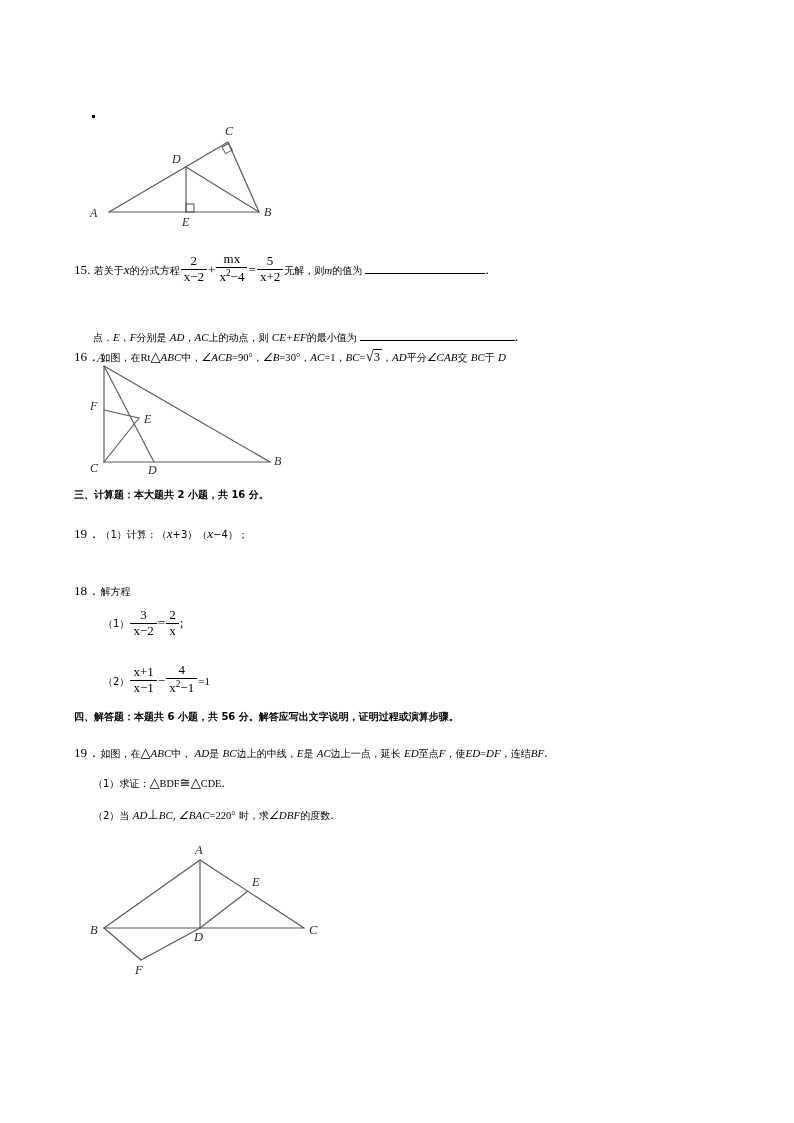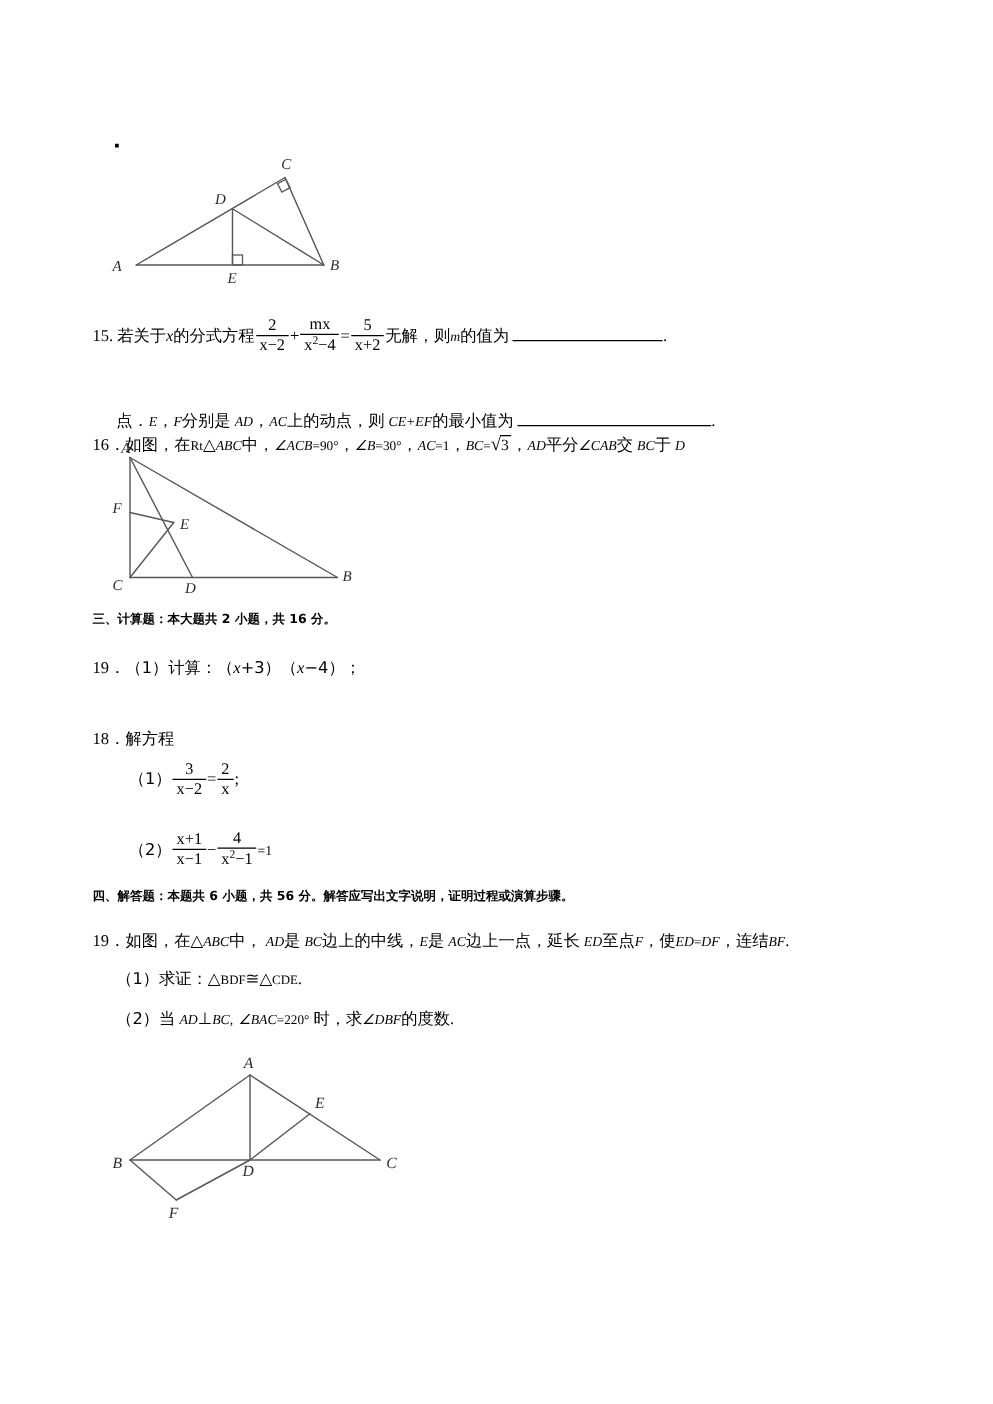--- a/index.html
+++ b/index.html
@@ -24,21 +24,21 @@
   }
   
   .blk {
     position: absolute;
     font-size: 13.2px;
     line-height: 1.9;
     white-space: nowrap;
   }
   .cn {
     font-family: "DejaVu Sans", "Liberation Sans", sans-serif;
-    font-size: 13px;
+    font-size: 10px;
   }
   .sect-head {
     font-family: "DejaVu Sans", "Liberation Sans", sans-serif;
     font-weight: bold;
     font-size: 10px;
     white-space: nowrap;
   }
   .mi { font-style: italic; font-family: "Liberation Serif", serif; }
   .small-it {
     font-style: italic;

